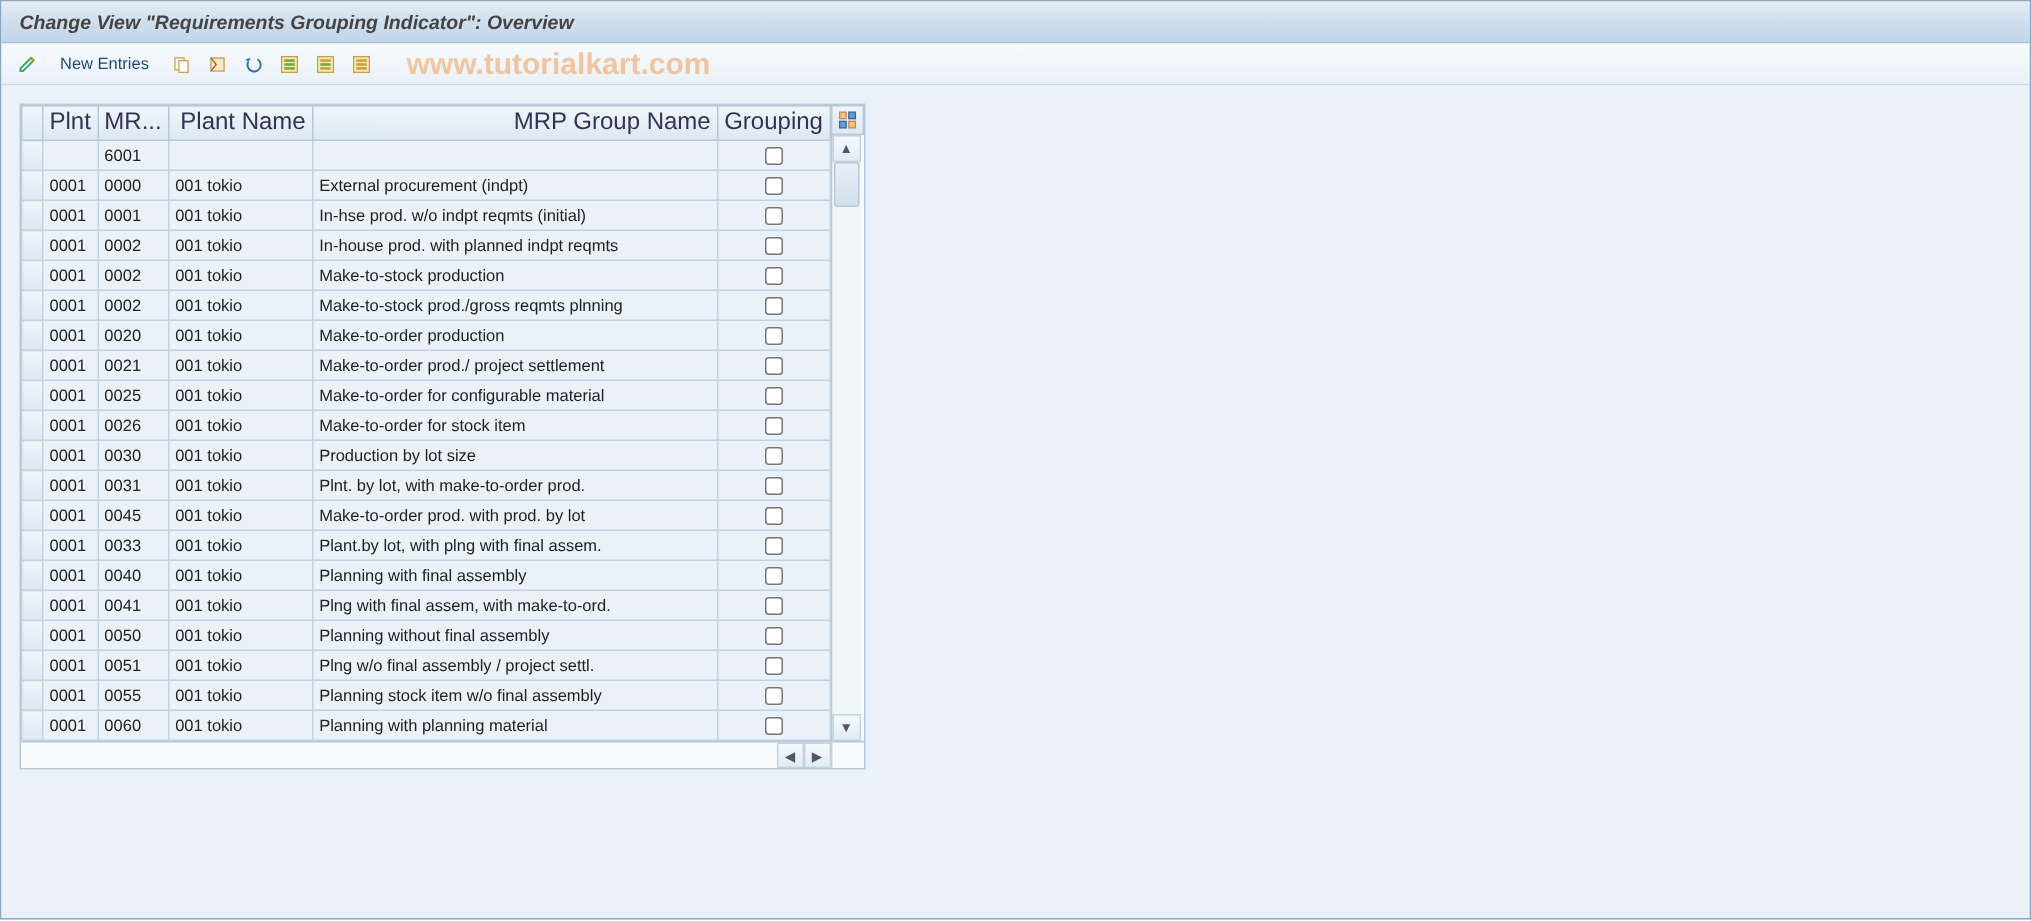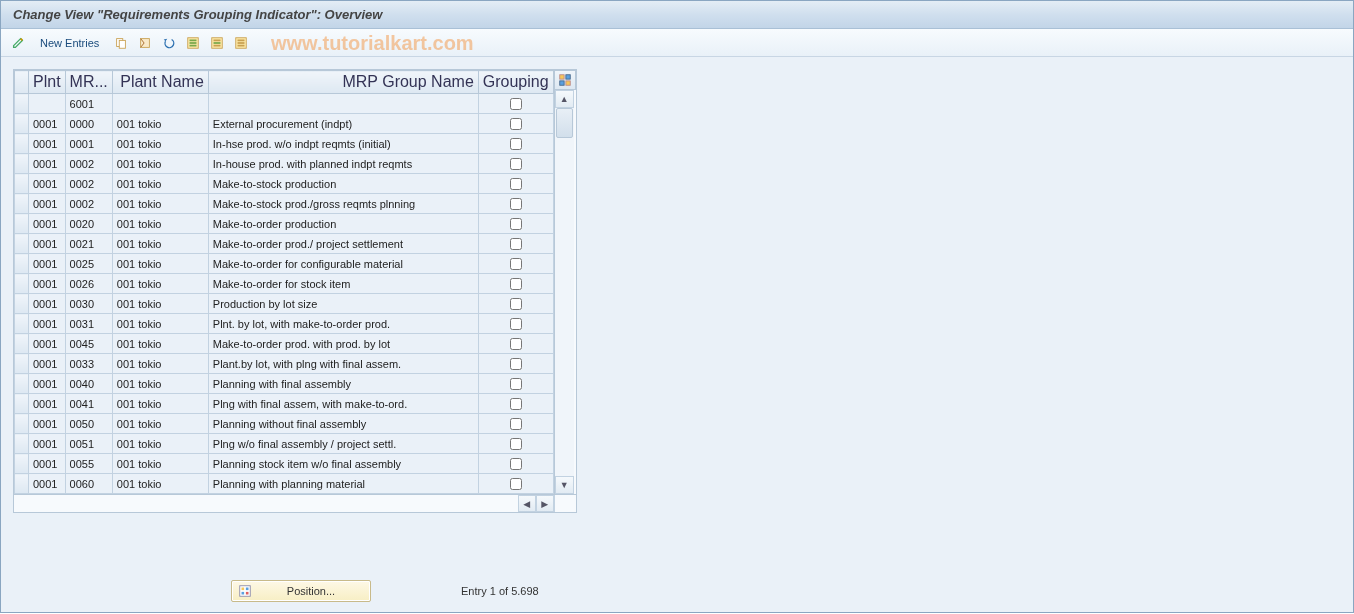--- a/index.html
+++ b/index.html
@@ -454,27 +454,14 @@
         </div>
       </div>
       <div class="hscroll">
         <div class="arrow-btn">◀</div>
         <div class="arrow-btn">▶</div>
         <div style="width:22px;border-left:1px solid #c2d2e1;"></div>
       </div>
     </div>
 
     
-    <div class="footer-row">
-      <div class="position-btn">
-        <svg class="icon-svg" width="14" height="14" viewBox="0 0 16 16">
-            <rect x="2" y="2" width="12" height="12" fill="#fff" stroke="#88a"></rect>
-            <rect x="4" y="4" width="3" height="3" fill="#f6c759"></rect>
-            <rect x="9" y="4" width="3" height="3" fill="#5aa0e0"></rect>
-            <rect x="4" y="9" width="3" height="3" fill="#5aa0e0"></rect>
-            <rect x="9" y="9" width="3" height="3" fill="#e06060"></rect>
-          </svg>
-        <span class="position-btn-text">Position...</span>
-      </div>
-      <span class="status-text">Entry 1 of 5.698</span>
-    </div>
   </div>
 </div>
 
 </body></html>

